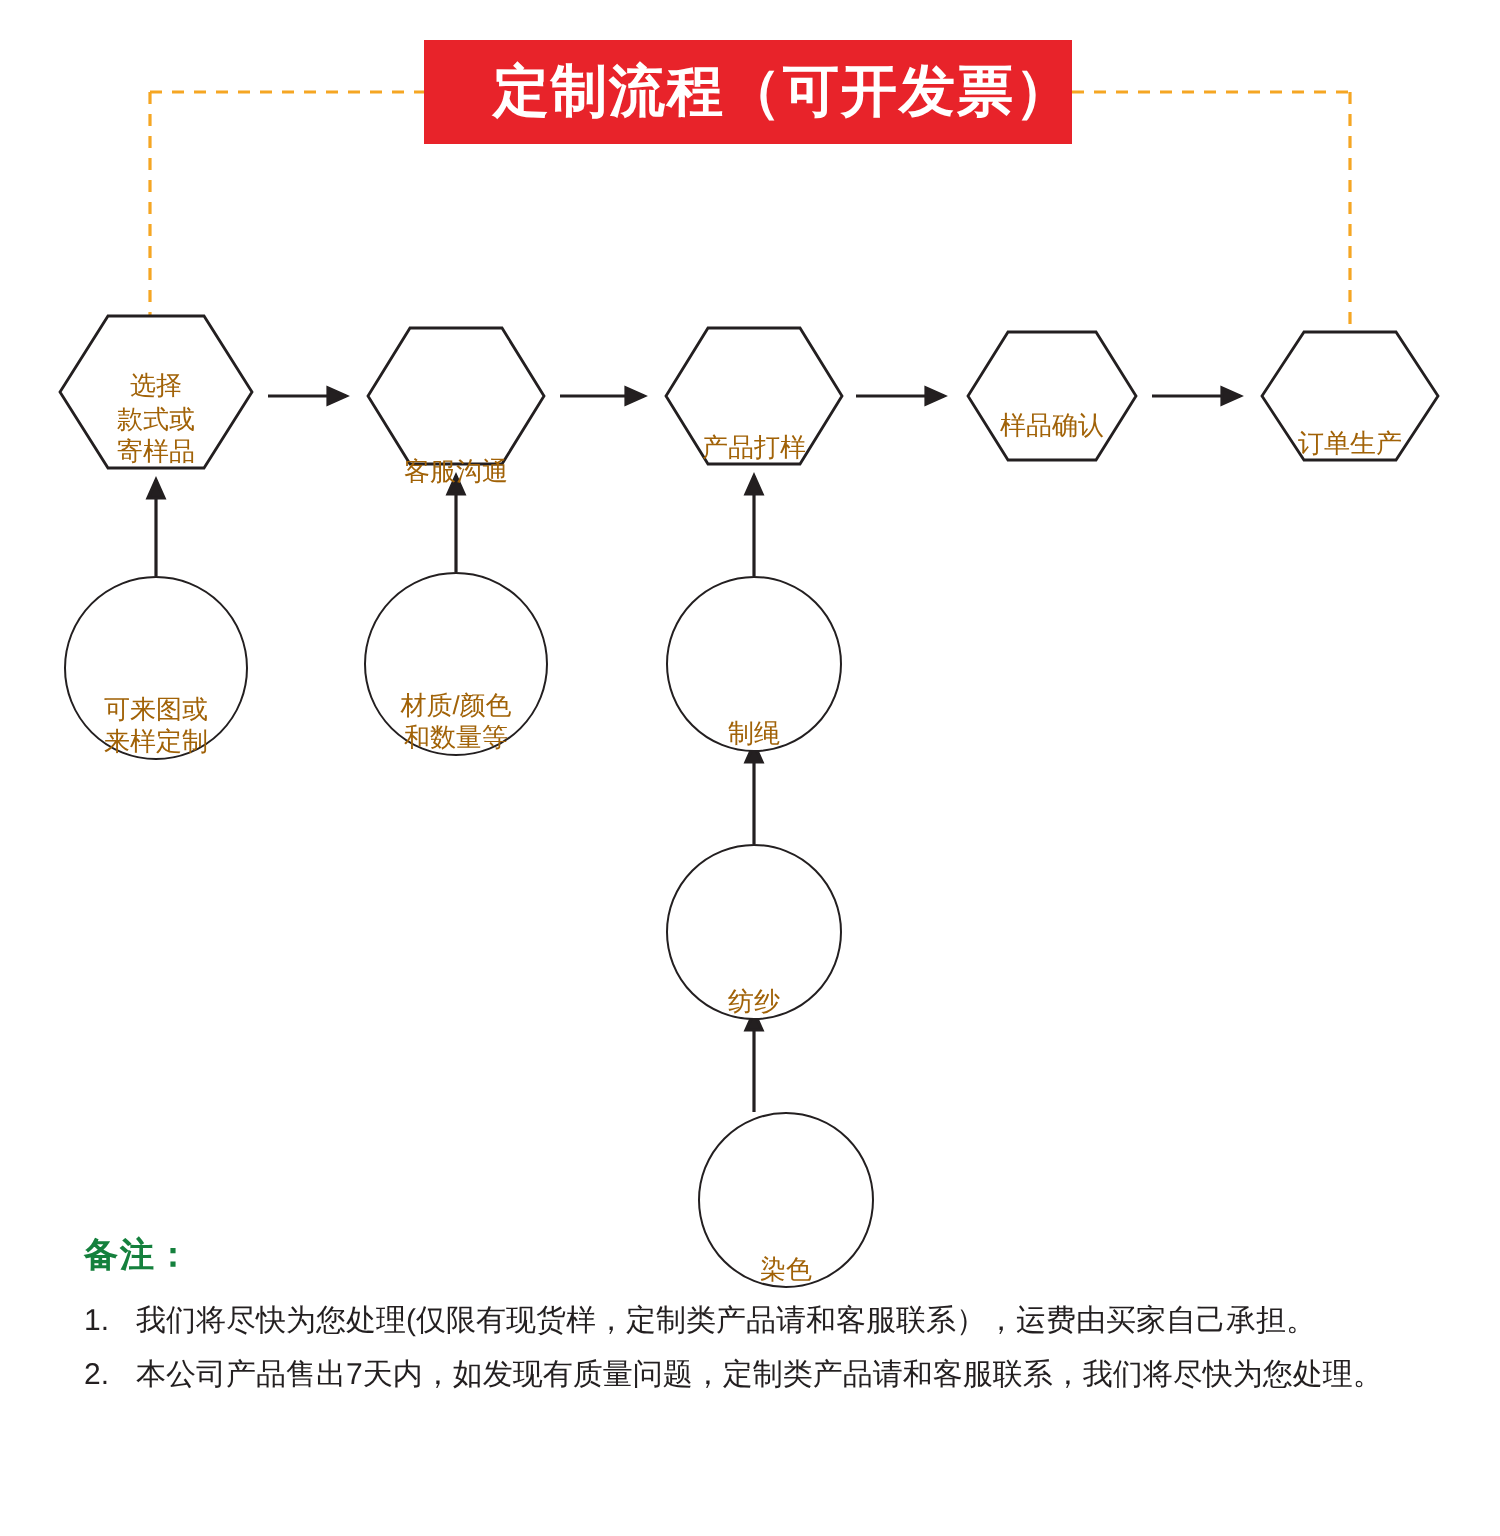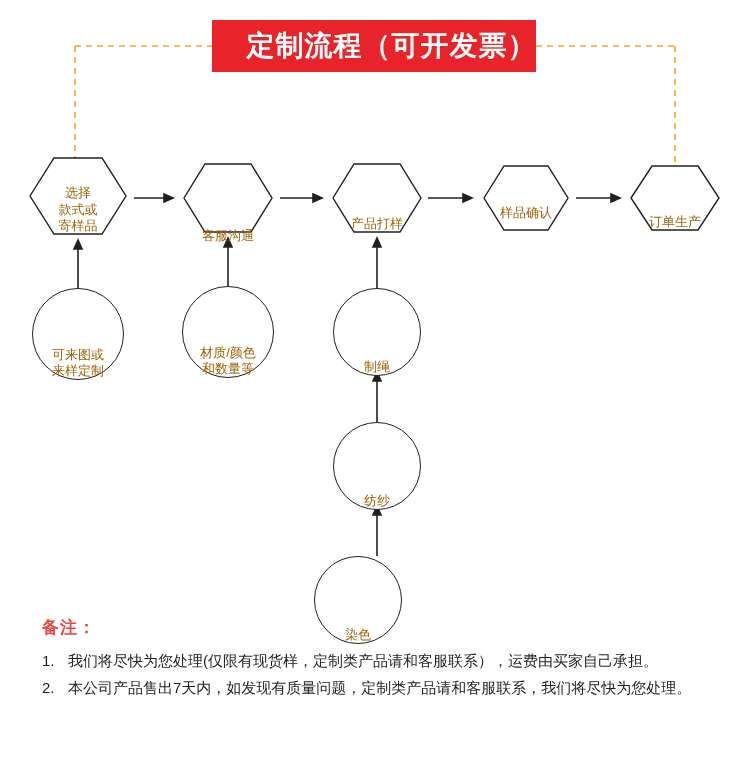--- a/index.html
+++ b/index.html
@@ -69,21 +69,21 @@
   }
 
   
   .notes {
     position: absolute;
     left: 42px;
     top: 616px;
     width: 680px;
   }
   .notes-title {
-    color: #ef4444;
+    color: #15803d;
     font-size: 17px;
     font-weight: bold;
     margin-bottom: 10px;
     letter-spacing: 1px;
   }
   .note-row {
     display: flex;
     font-size: 15px;
     line-height: 1.65;
     margin-bottom: 2px;
@@ -181,21 +181,21 @@
 <div class="node circle" style="left:182px; top:286px; width:92px; height:92px;">
   <span class="label">材质/颜色
 和数量等</span>
 </div>
 <div class="node circle" style="left:333px; top:288px; width:88px; height:88px;">
   <span class="label">制绳</span>
 </div>
 <div class="node circle" style="left:333px; top:422px; width:88px; height:88px;">
   <span class="label">纺纱</span>
 </div>
-<div class="node circle" style="left:314px; top:556px; width:88px; height:88px;">
+<div class="node circle" style="left:349px; top:556px; width:88px; height:88px;">
   <span class="label">染色</span>
 </div>
 
 <div class="notes">
   <div class="notes-title">备注：</div>
   <div class="note-row">
     <div class="note-num">1.</div>
     <div class="note-text">我们将尽快为您处理(仅限有现货样，定制类产品请和客服联系），运费由买家自己承担。</div>
   </div>
   <div class="note-row">

